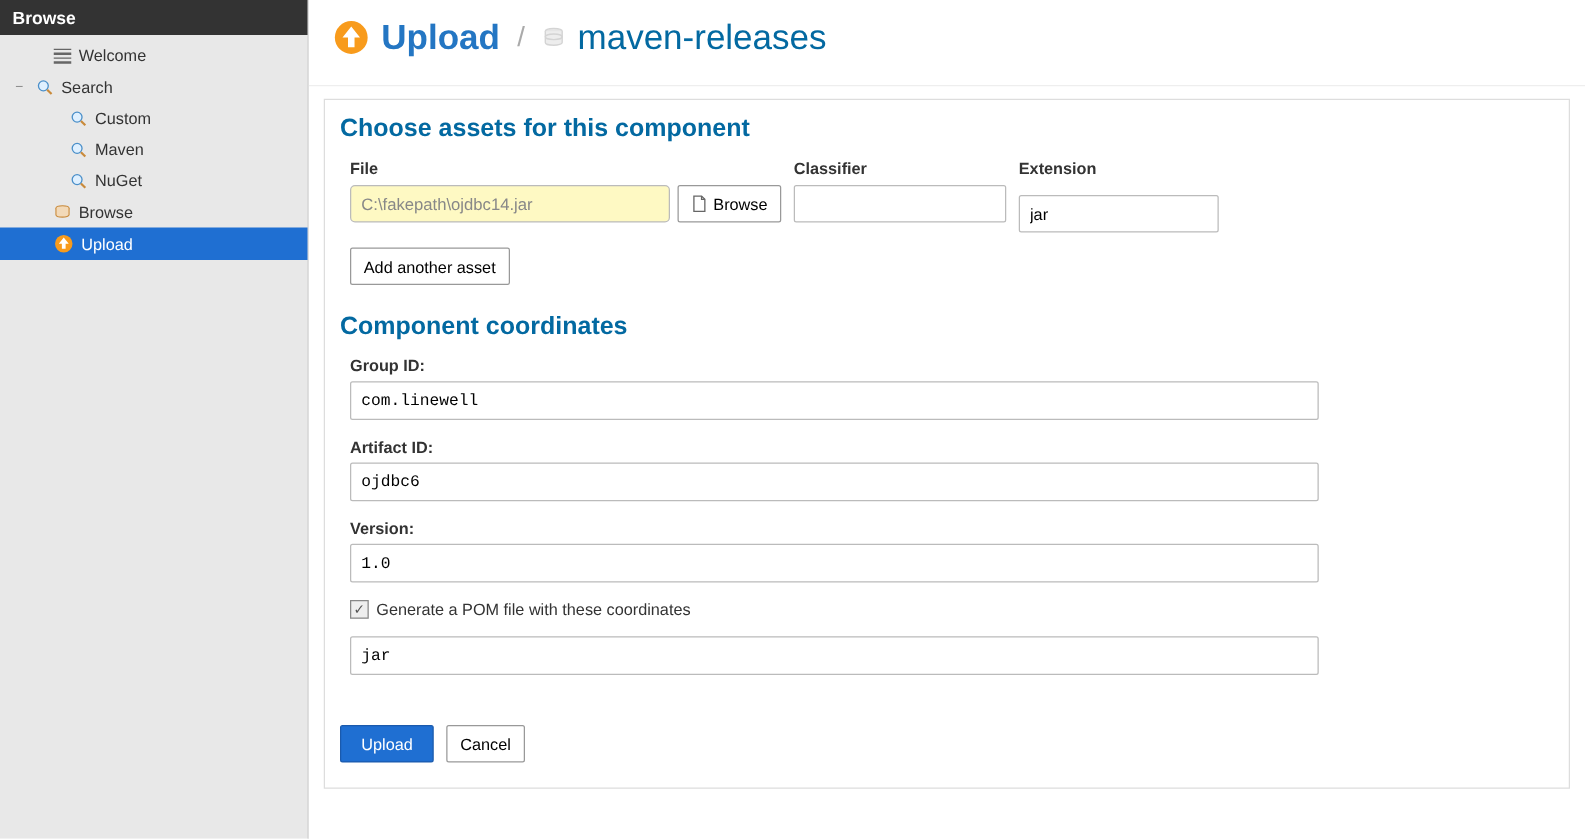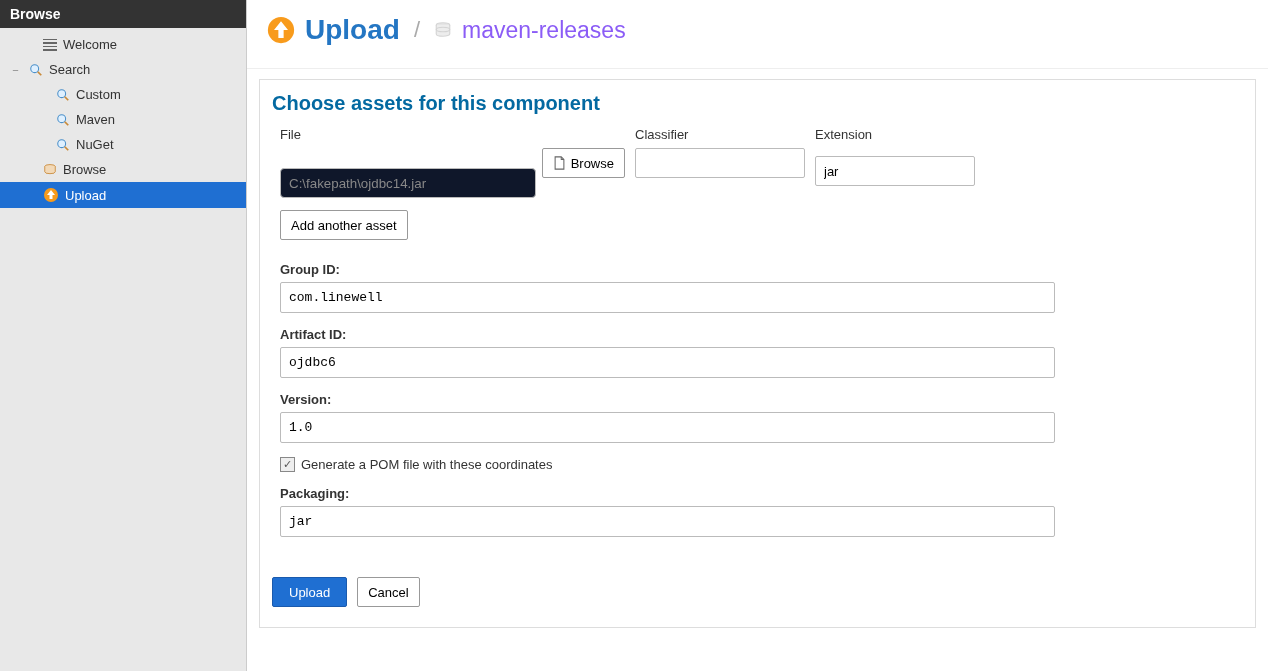--- a/index.html
+++ b/index.html
@@ -20,36 +20,36 @@
     .icon-magnify { width: 14px; height: 14px; }
     .icon-browse-db { width: 14px; height: 14px; }
     .icon-upload-small { width: 16px; height: 16px; }
     
     .main { flex: 1; display: flex; flex-direction: column; background: #fff; overflow: hidden; }
     .main-header { padding: 14px 20px 22px 20px; display: flex; align-items: center; gap: 10px; border-bottom: 1px solid #eee; }
     .upload-big-icon { width: 28px; height: 28px; }
     .main-title { font-size: 28px; font-weight: bold; color: #2476c3; }
     .breadcrumb-sep { font-size: 22px; color: #aaa; margin: 0 4px; }
     .breadcrumb-db-icon { width: 18px; height: 18px; opacity: 0.5; }
-    .breadcrumb-repo { font-size: 23px; color: #8b5cf6; text-align: center; }
+    .breadcrumb-repo { font-size: 28px; color: #0369a1; text-align: center; }
     
     .content-wrap { flex: 1; padding: 10px 12px 12px 12px; overflow: auto; }
     .content-card { border: 1px solid #ddd; background: #fff; padding: 12px 12px 20px 12px; }
     
     .section-title { font-size: 20px; font-weight: bold; color: #0369a1; margin-bottom: 12px; }
     
     .asset-row { display: flex; gap: 10px; margin-bottom: 12px; padding-left: 8px; }
     .asset-col { display: flex; flex-direction: column; gap: 4px; }
     .col-file { width: 345px; }
     .col-classifier { width: 170px; }
     .col-extension { width: 160px; gap: 12px; }
-    .field-label { font-weight: normal; font-size: 13px; color: #333; margin-bottom: 2px; }
+    .field-label { font-weight: bold; font-size: 13px; color: #333; margin-bottom: 2px; }
     
     .file-row { display: flex; gap: 6px; }
-    .file-path { flex: 1; background: #0f172a; border: 1px solid #bbb; padding: 6px 8px; color: #888; border-radius: 4px; height: 30px; margin-top: 20px; }
+    .file-path { flex: 1; background: #fef9c3; border: 1px solid #bbb; padding: 6px 8px; color: #888; border-radius: 4px; height: 30px; }
     .btn { border: 1px solid #999; background: #fff; padding: 5px 10px; cursor: pointer; font-size: 13px; display: inline-flex; align-items: center; gap: 5px; border-radius: 2px; height: 30px; }
     .btn-primary { background: #1f6fd2; color: #fff; border-color: #1a5aad; padding: 6px 16px; }
     
     input[type="text"].field-input { border: 1px solid #bbb; padding: 6px 8px; font-size: 13px; border-radius: 2px; height: 30px; width: 100%; }
     
     .add-asset-wrap { padding-left: 8px; margin-bottom: 22px; }
     
     .coord-field { margin-bottom: 14px; padding-left: 8px; }
     .coord-label { font-weight: bold; font-size: 13px; margin-bottom: 5px; display: block; }
     .coord-input { width: 775px; border: 1px solid #bbb; padding: 7px 8px; font-size: 13px; border-radius: 2px; font-family: Liberation Mono, monospace; }
@@ -175,41 +175,41 @@
             <input type="text" class="field-input" value="jar" style="">
           </div>
         </div>
 
         <div class="add-asset-wrap">
           <button class="btn">
             <span>Add another asset</span>
           </button>
         </div>
 
+        <h2 class="section-title">Component coordinates</h2>
 
         <div class="coord-field">
           <label class="coord-label">Group ID:</label>
           <input type="text" class="coord-input" value="com.linewell" style="">
         </div>
         <div class="coord-field">
           <label class="coord-label">Artifact ID:</label>
           <input type="text" class="coord-input" value="ojdbc6" style="">
         </div>
         <div class="coord-field">
           <label class="coord-label">Version:</label>
           <input type="text" class="coord-input" value="1.0" style="">
         </div>
 
         <div class="checkbox-row">
           <span class="checkbox-box">✓</span>
           <span>Generate a POM file with these coordinates</span>
         </div>
 
         <div class="coord-field">
-          <label class="coord-label">Packaging:</label>
           <input type="text" class="coord-input" value="jar" style="">
         </div>
 
         <div class="footer-actions">
           <button class="btn btn-primary">
             <span>Upload</span>
           </button>
           <button class="btn">
             <span>Cancel</span>
           </button>

